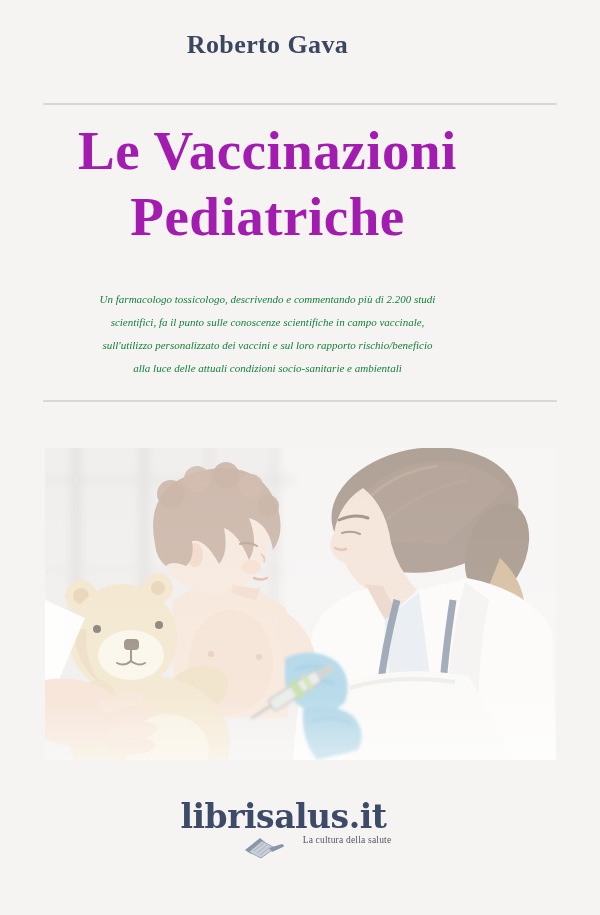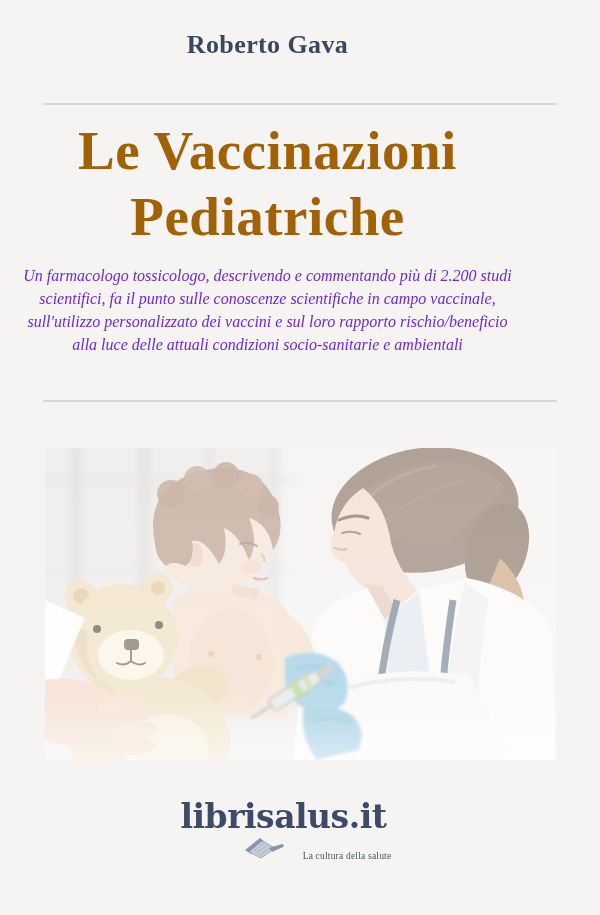--- a/index.html
+++ b/index.html
@@ -25,47 +25,47 @@
     width: 514px; height: 2px;
     background: #d9d7d4; border: none; margin: 0;
     border-radius: 1px;
   }
   .divider-top { top: 103px; }
   .divider-bottom { top: 400px; }
   .title {
     position: absolute; top: 118px; left: 0;
     width: 100%; margin: 0; text-align: center;
     font-size: 55px; line-height: 66px; font-weight: bold;
-    color: #a16207; white-space: pre-line;
+    color: #a21caf; white-space: pre-line;
     letter-spacing: 0.5px;
   }
   .subtitle {
-    position: absolute; top: 264px; left: 0;
+    position: absolute; top: 288px; left: 0;
     width: 100%; margin: 0; text-align: center;
-    font-style: italic; font-size: 16px; line-height: 23px;
-    color: #6d28d9; white-space: pre-line;
+    font-style: italic; font-size: 11px; line-height: 23px;
+    color: #15803d; white-space: pre-line;
   }
   .photo {
     position: absolute; left: 45px; top: 448px;
     width: 511px; height: 312px; overflow: hidden;
     background: #eae8e6;
   }
   .photo svg { display: block; filter: blur(0.4px); }
   .publisher {
     position: absolute; top: 799px; left: 16px;
     width: 100%; text-align: center;
   }
   .logo-text {
     font-family: "DejaVu Serif", serif;
     font-weight: bold; font-size: 33px;
     color: #3d4b68; letter-spacing: -0.5px;
     line-height: 36px;
   }
   .tagline-row {
-    display: flex; align-items: flex-end; justify-content: center;
+    display: flex; align-items: flex-start; justify-content: center;
     padding-left: 66px; margin-top: 0px; gap: 19px; height: 26px;
   }
   .book-icon { display: inline-flex; }
   .tagline {
     font-size: 9.5px; color: #4e5560;
     font-family: "Liberation Serif", serif;
     letter-spacing: 0.2px;
   }
 </style>
 </head>

